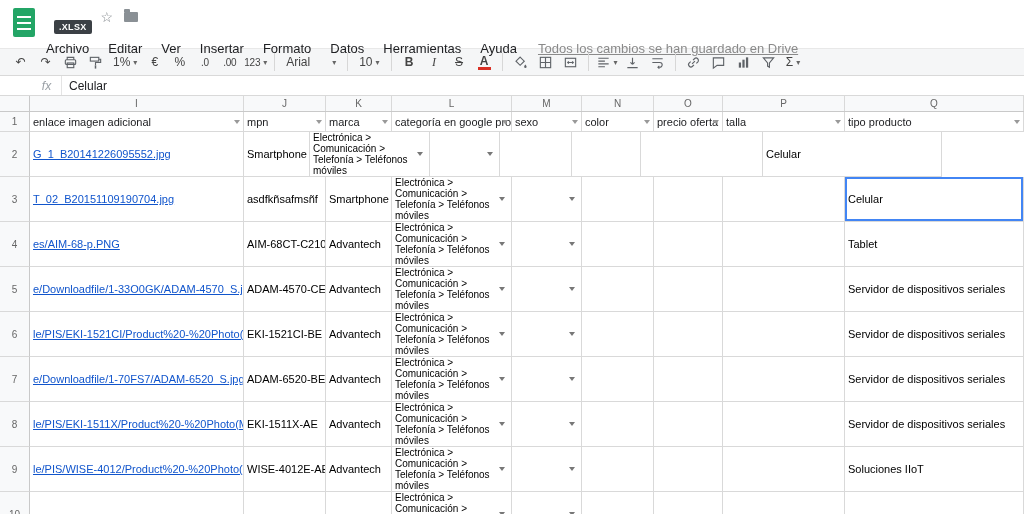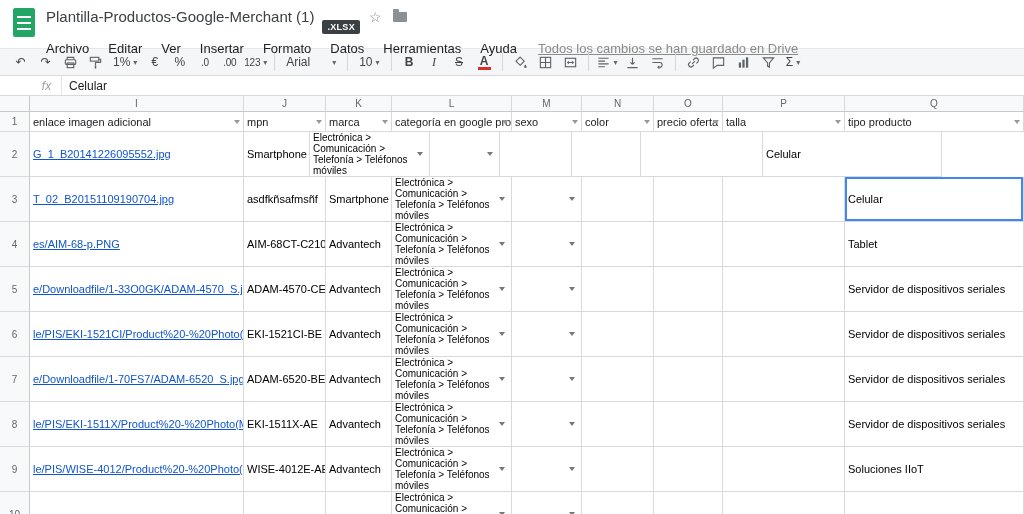--- a/index.html
+++ b/index.html
@@ -73,21 +73,20 @@
 <body>
 
 <div class="app">
 
   <div class="titlebar">
     <div class="logo">
       <div class="logo-grid"></div>
     </div>
     <div class="title-area">
       <div class="title-row">
-        <span class="doc-title">Plantilla-Productos-Google-Merchant (1)</span>
         <span class="badge">.XLSX</span>
         <span class="star">☆</span>
         <span class="folder"></span>
       </div>
       <div class="menu-row">
         <span class="menu-items">
             <span class="menu-item">Archivo</span>
             <span class="menu-item">Editar</span>
             <span class="menu-item">Ver</span>
             <span class="menu-item">Insertar</span>

